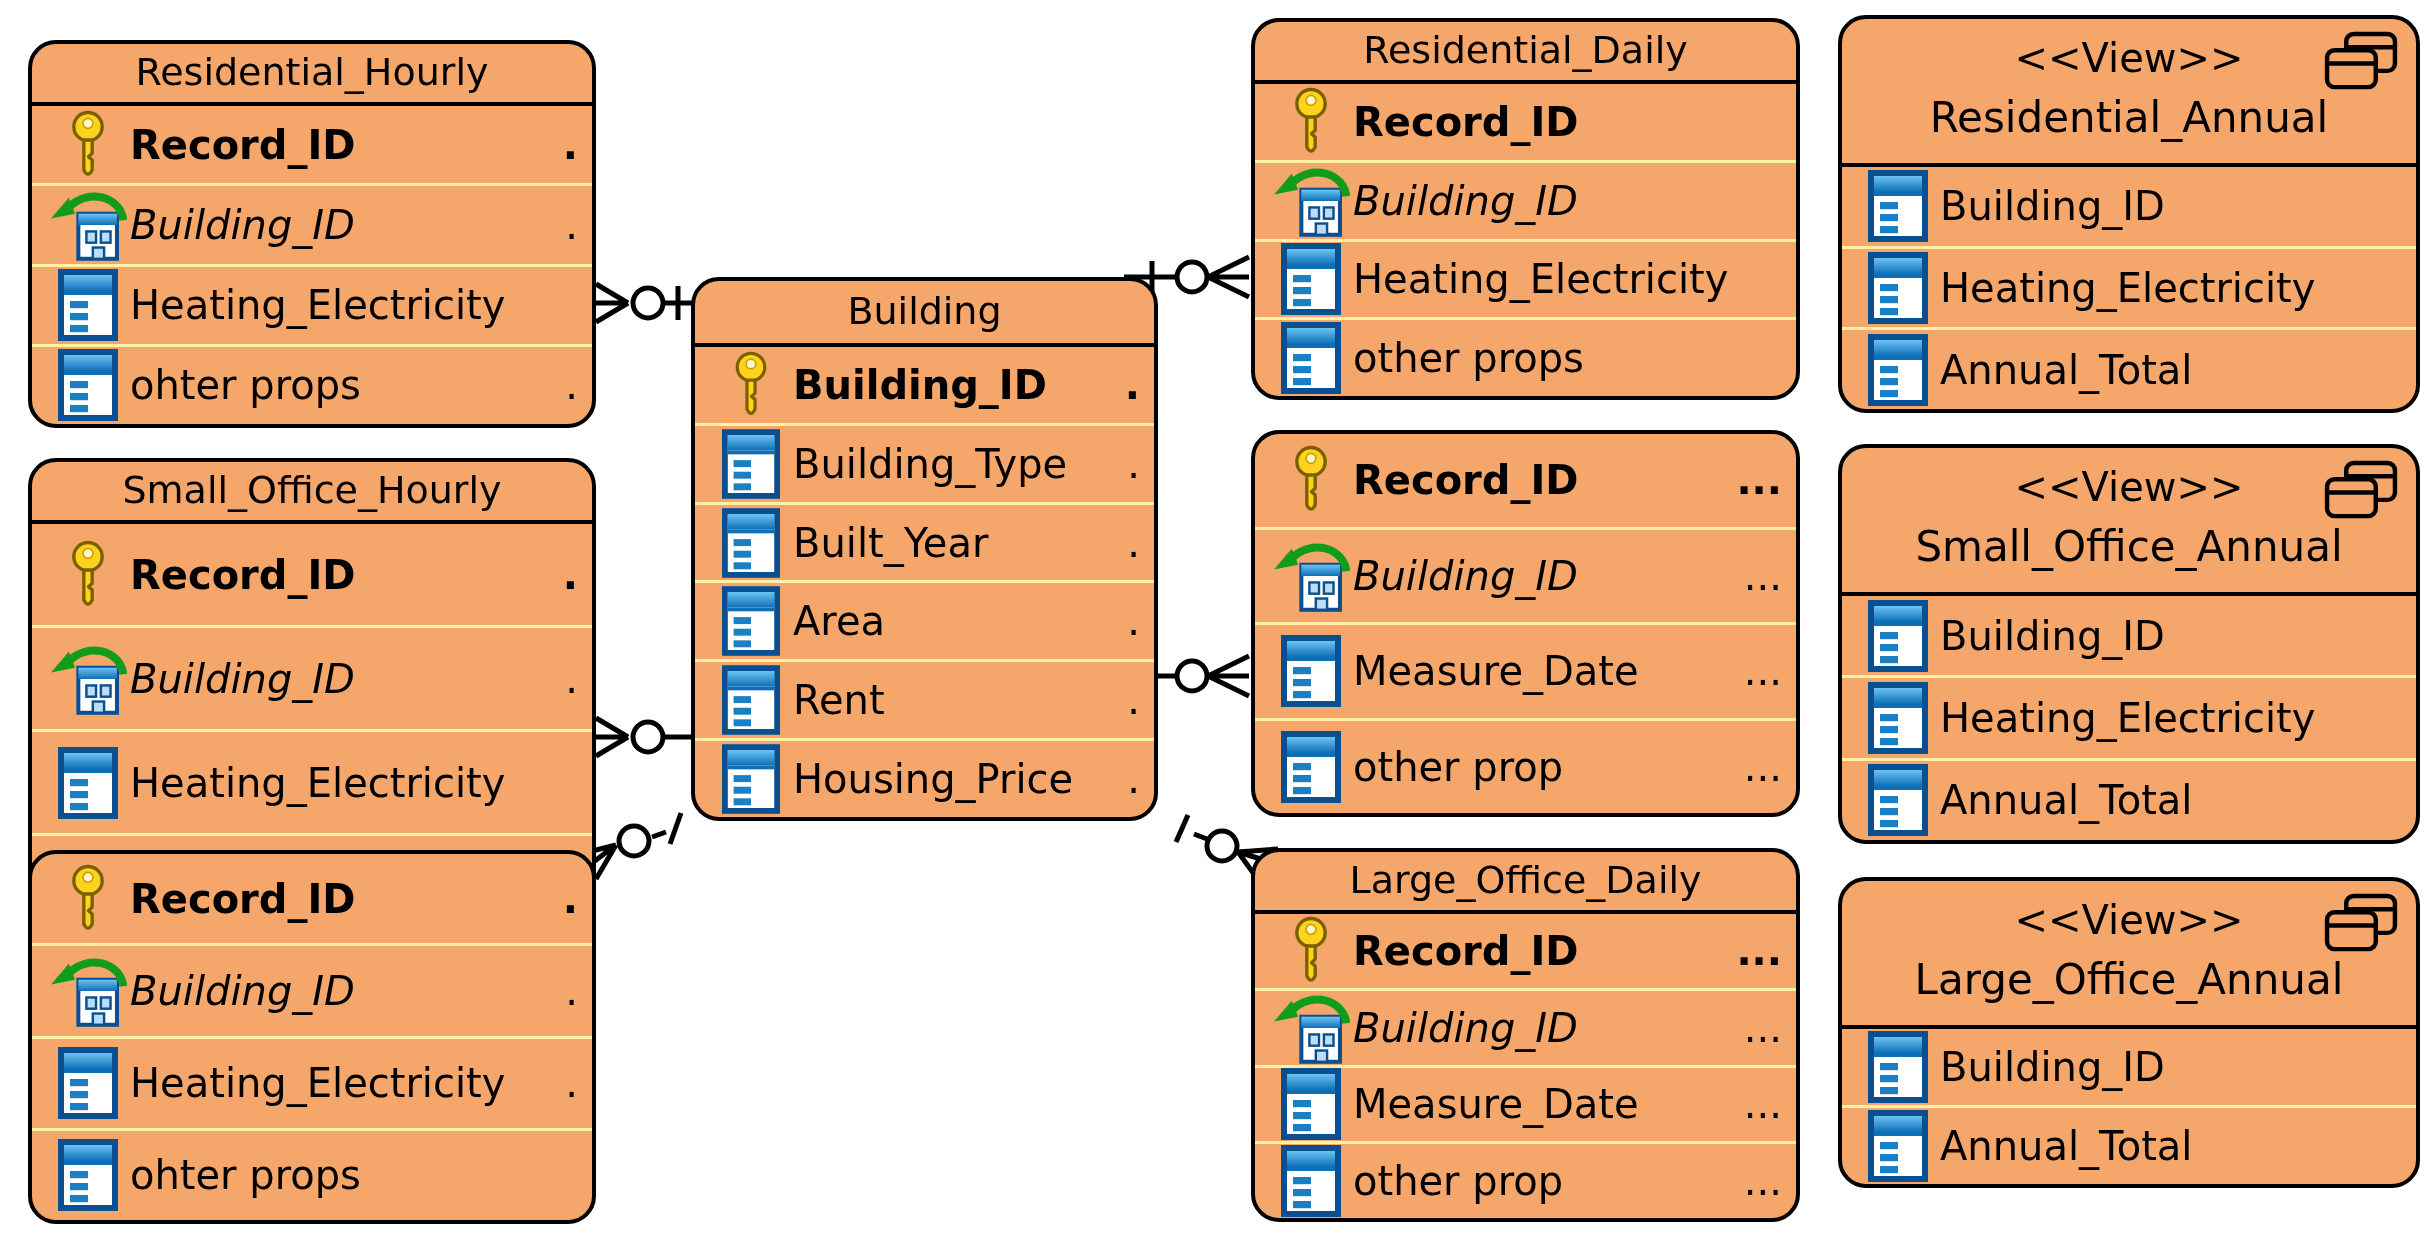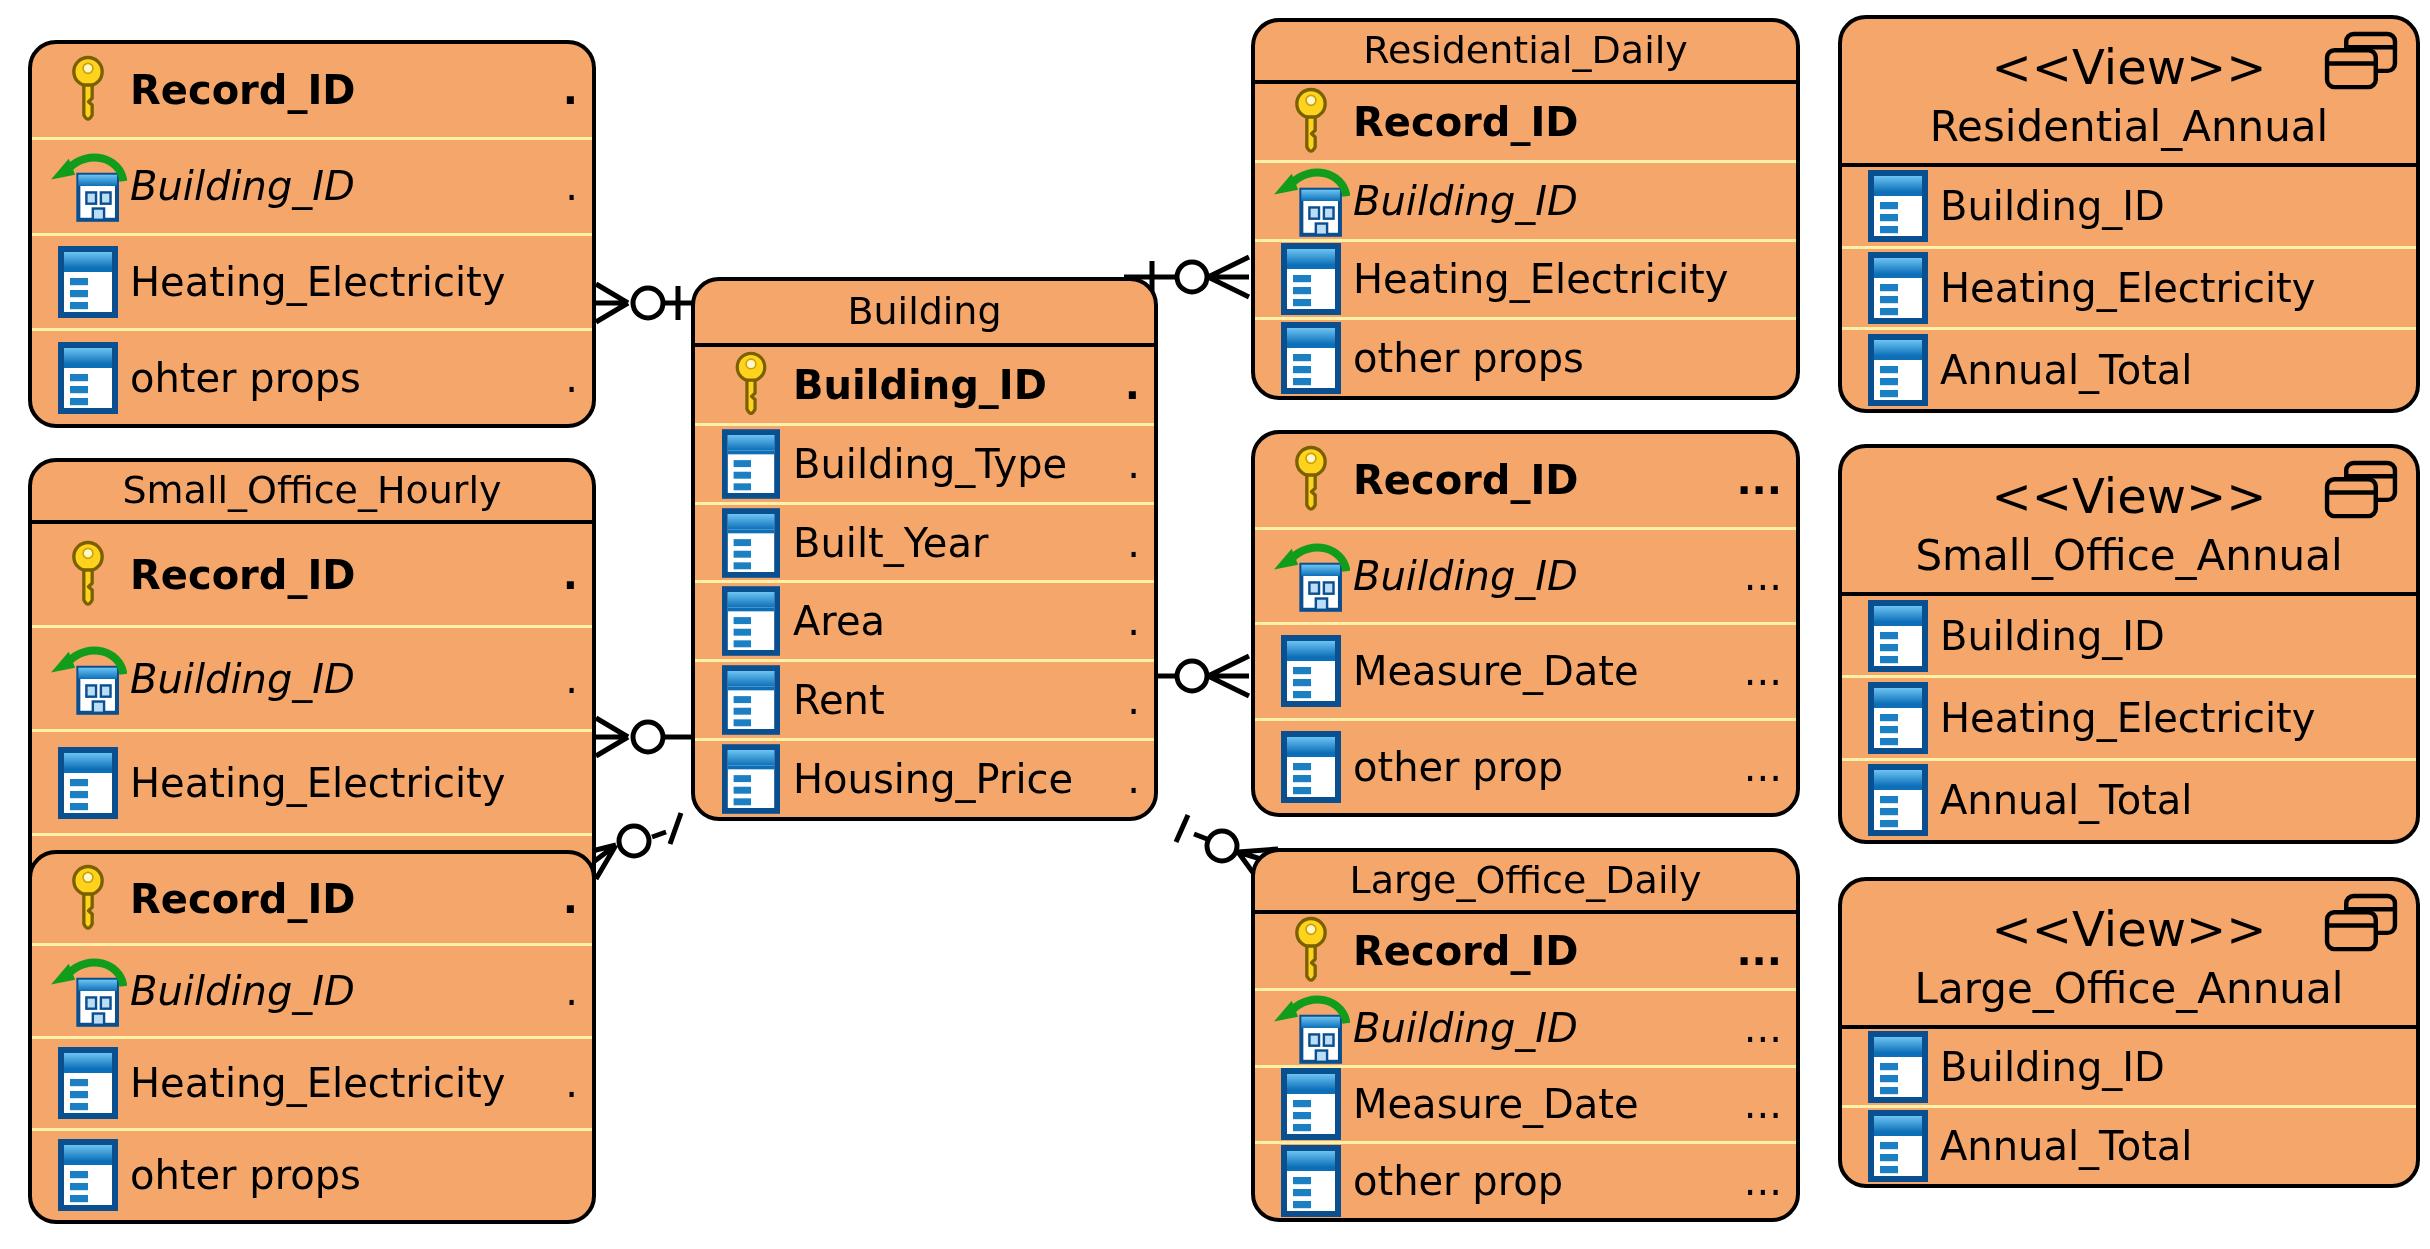--- a/index.html
+++ b/index.html
@@ -14,21 +14,21 @@
   }
   .entity-title{
     flex:0 0 auto;height:58px;line-height:56px;text-align:center;font-size:38px;
     border-bottom:4px solid #000;white-space:nowrap;
   }
   .entity.building .entity-title{height:62px;line-height:60px;}
   .view-head{
     flex:0 0 auto;height:148px;box-sizing:border-box;border-bottom:4px solid #000;
     text-align:center;position:relative;padding-top:10px;
   }
-  .view-stereotype{font-size:48px;line-height:58px;white-space:nowrap;margin-top:9px;}
+  .view-stereotype{font-size:40px;line-height:58px;white-space:nowrap;}
   .view-title{font-size:42px;line-height:62px;white-space:nowrap;}
   .view-icon{position:absolute;top:12px;right:16px;width:78px;height:62px;}
   .rows{flex:1 1 auto;display:flex;flex-direction:column;}
   .row{
     flex:1 1 0;display:flex;align-items:center;padding:0 8px 0 14px;min-height:0;text-align:right;
   }
   .row + .row{border-top:3px solid #FFF2A8;}
   .cell-icon{flex:0 0 84px;display:flex;align-items:center;justify-content:center;}
   .cell-icon svg{display:block;}
   .cell-label{font-size:40px;white-space:nowrap;}
@@ -109,20 +109,21 @@
     </g>
     <g>
       <path d="M1176 842 L1188 815"></path>
       <path d="M1194 834 L1207 839"></path>
       <circle cx="1222" cy="846" r="15" fill="#fff"></circle>
       <path d="M1238 852 L1254 874 M1238 852 L1264 860 M1238 852 L1278 849"></path>
     </g>
   </svg>
 
   <div class="entity" style="left:28px;top:40px;width:568px;height:388px">
+    <div class="entity-title">Residential_Hourly</div>
     <div class="rows">
       <div class="row pk">
         <span class="cell-icon">
             <svg width="42" height="70">
               <use href="#sym-key"></use>
             </svg>
           </span>
         <span class="cell-label">Record_ID</span>
         <span class="cell-trail">.</span>
       </div>

